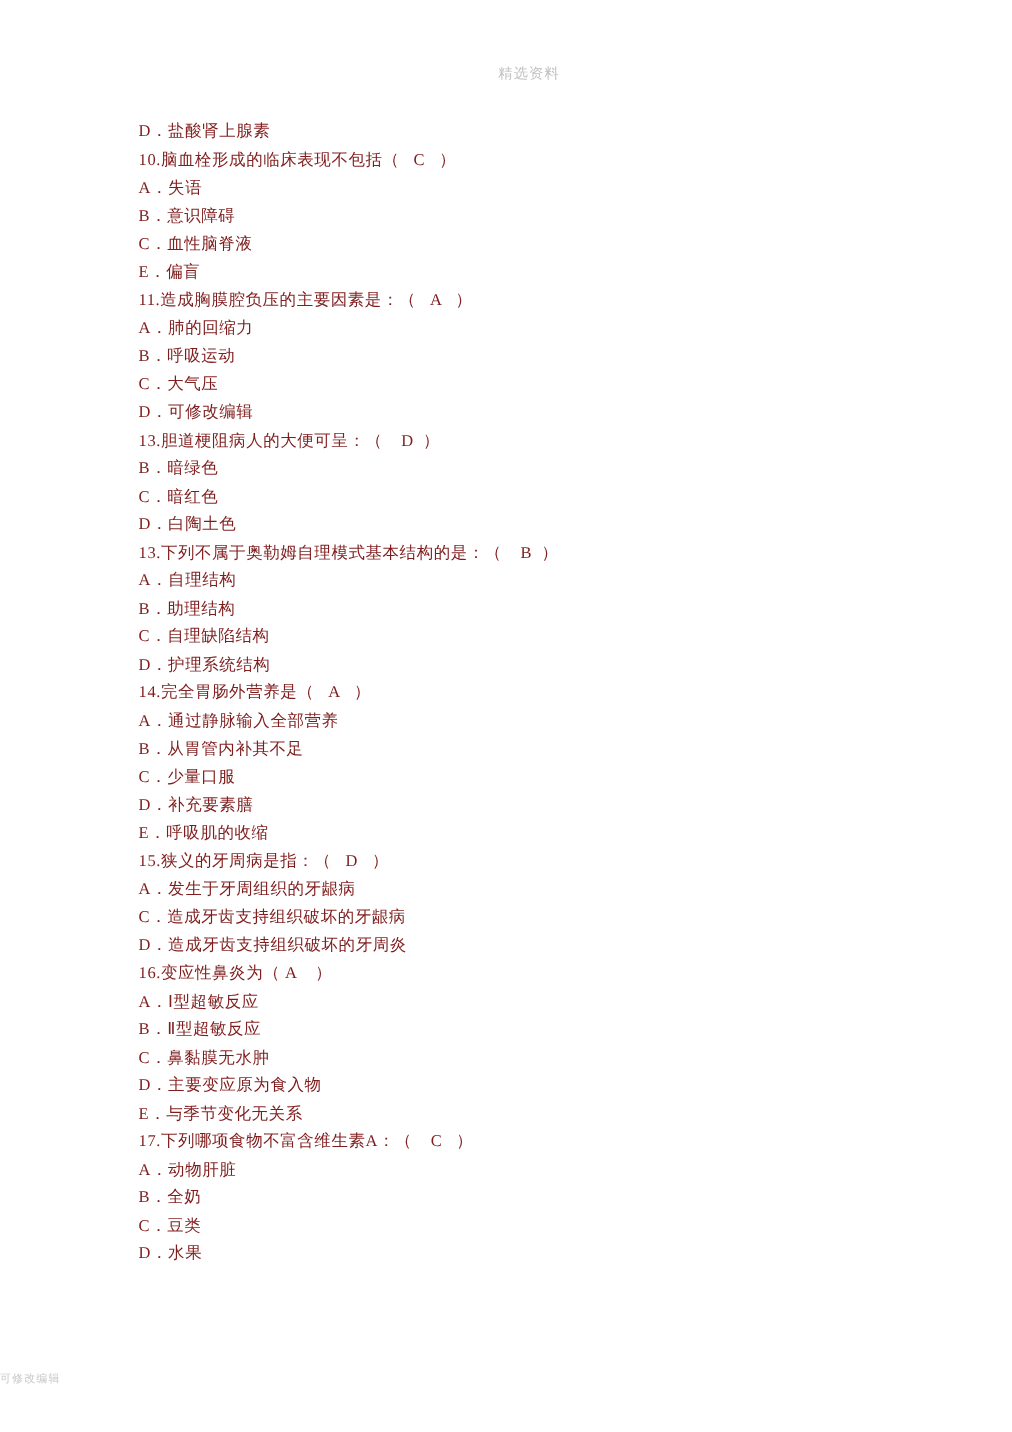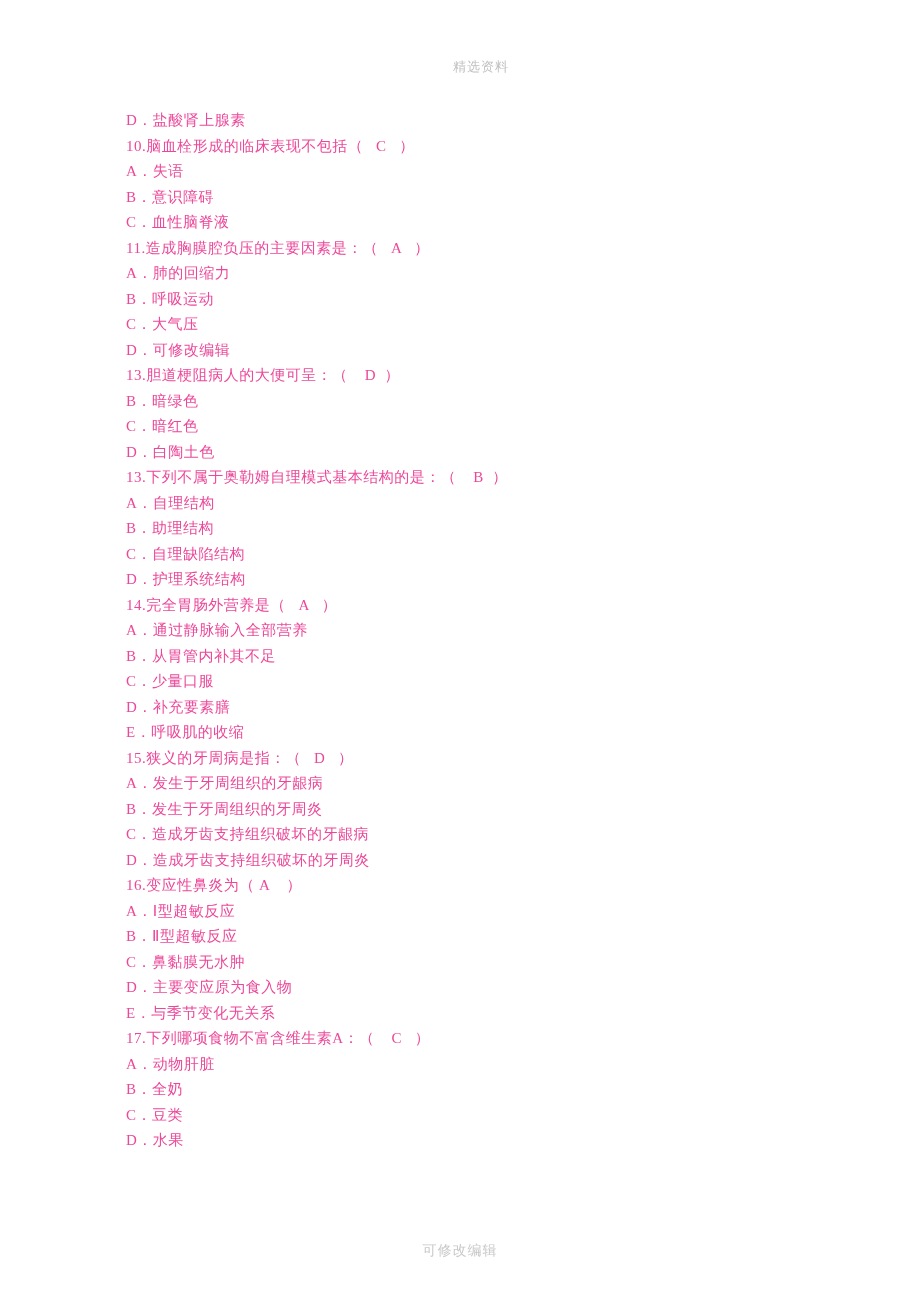--- a/index.html
+++ b/index.html
@@ -20,49 +20,50 @@
       color: #c0c0c0;
       letter-spacing: 1px;
       padding-left: 42px;
     }
     .content {
       position: absolute;
       top: 108px;
       left: 126px;
       width: 680px;
       font-size: 15px;
-      color: #ec4899;
+      color: #7f1d1d;
       line-height: 25.5px;
       letter-spacing: 0.5px;
     }
     .content .line {
       white-space: pre;
     }
     .footer {
       position: absolute;
       bottom: 42px;
       left: 0;
       width: 100%;
-      text-align: center;
-      font-size: 14px;
+      text-align: left;
+      font-size: 10px;
       color: #c8c8c8;
       letter-spacing: 1px;
     }
   </style>
 </head>
 <body>
 
 <div class="header">精选资料</div>
 
 <div class="content">
   <div class="line">D．盐酸肾上腺素</div>
   <div class="line">10.脑血栓形成的临床表现不包括（   C   ）</div>
   <div class="line">A．失语</div>
   <div class="line">B．意识障碍</div>
   <div class="line">C．血性脑脊液</div>
+  <div class="line">E．偏盲</div>
   <div class="line">11.造成胸膜腔负压的主要因素是：（   A   ）</div>
   <div class="line">A．肺的回缩力</div>
   <div class="line">B．呼吸运动</div>
   <div class="line">C．大气压</div>
   <div class="line">D．可修改编辑</div>
   <div class="line">13.胆道梗阻病人的大便可呈：（    D  ）</div>
   <div class="line">B．暗绿色</div>
   <div class="line">C．暗红色</div>
   <div class="line">D．白陶土色</div>
   <div class="line">13.下列不属于奥勒姆自理模式基本结构的是：（    B  ）</div>
@@ -71,21 +72,20 @@
   <div class="line">C．自理缺陷结构</div>
   <div class="line">D．护理系统结构</div>
   <div class="line">14.完全胃肠外营养是（   A   ）</div>
   <div class="line">A．通过静脉输入全部营养</div>
   <div class="line">B．从胃管内补其不足</div>
   <div class="line">C．少量口服</div>
   <div class="line">D．补充要素膳</div>
   <div class="line">E．呼吸肌的收缩</div>
   <div class="line">15.狭义的牙周病是指：（   D   ）</div>
   <div class="line">A．发生于牙周组织的牙龈病</div>
-  <div class="line">B．发生于牙周组织的牙周炎</div>
   <div class="line">C．造成牙齿支持组织破坏的牙龈病</div>
   <div class="line">D．造成牙齿支持组织破坏的牙周炎</div>
   <div class="line">16.变应性鼻炎为（ A    ）</div>
   <div class="line">A．Ⅰ型超敏反应</div>
   <div class="line">B．Ⅱ型超敏反应</div>
   <div class="line">C．鼻黏膜无水肿</div>
   <div class="line">D．主要变应原为食入物</div>
   <div class="line">E．与季节变化无关系</div>
   <div class="line">17.下列哪项食物不富含维生素A：（    C   ）</div>
   <div class="line">A．动物肝脏</div>

